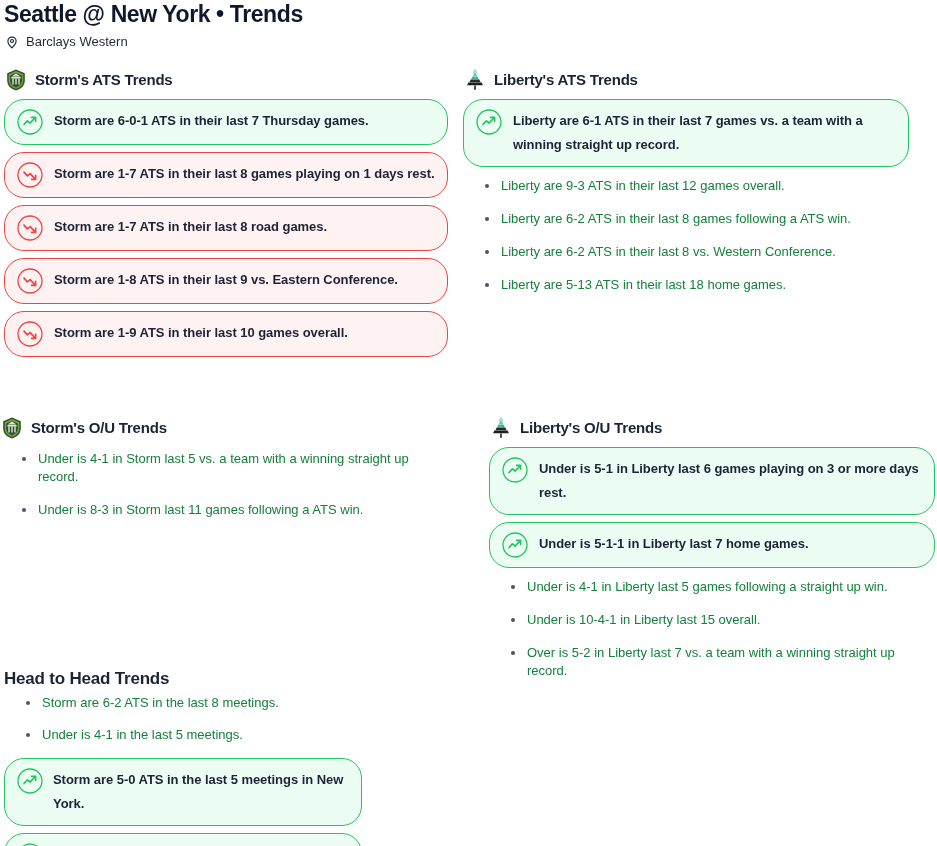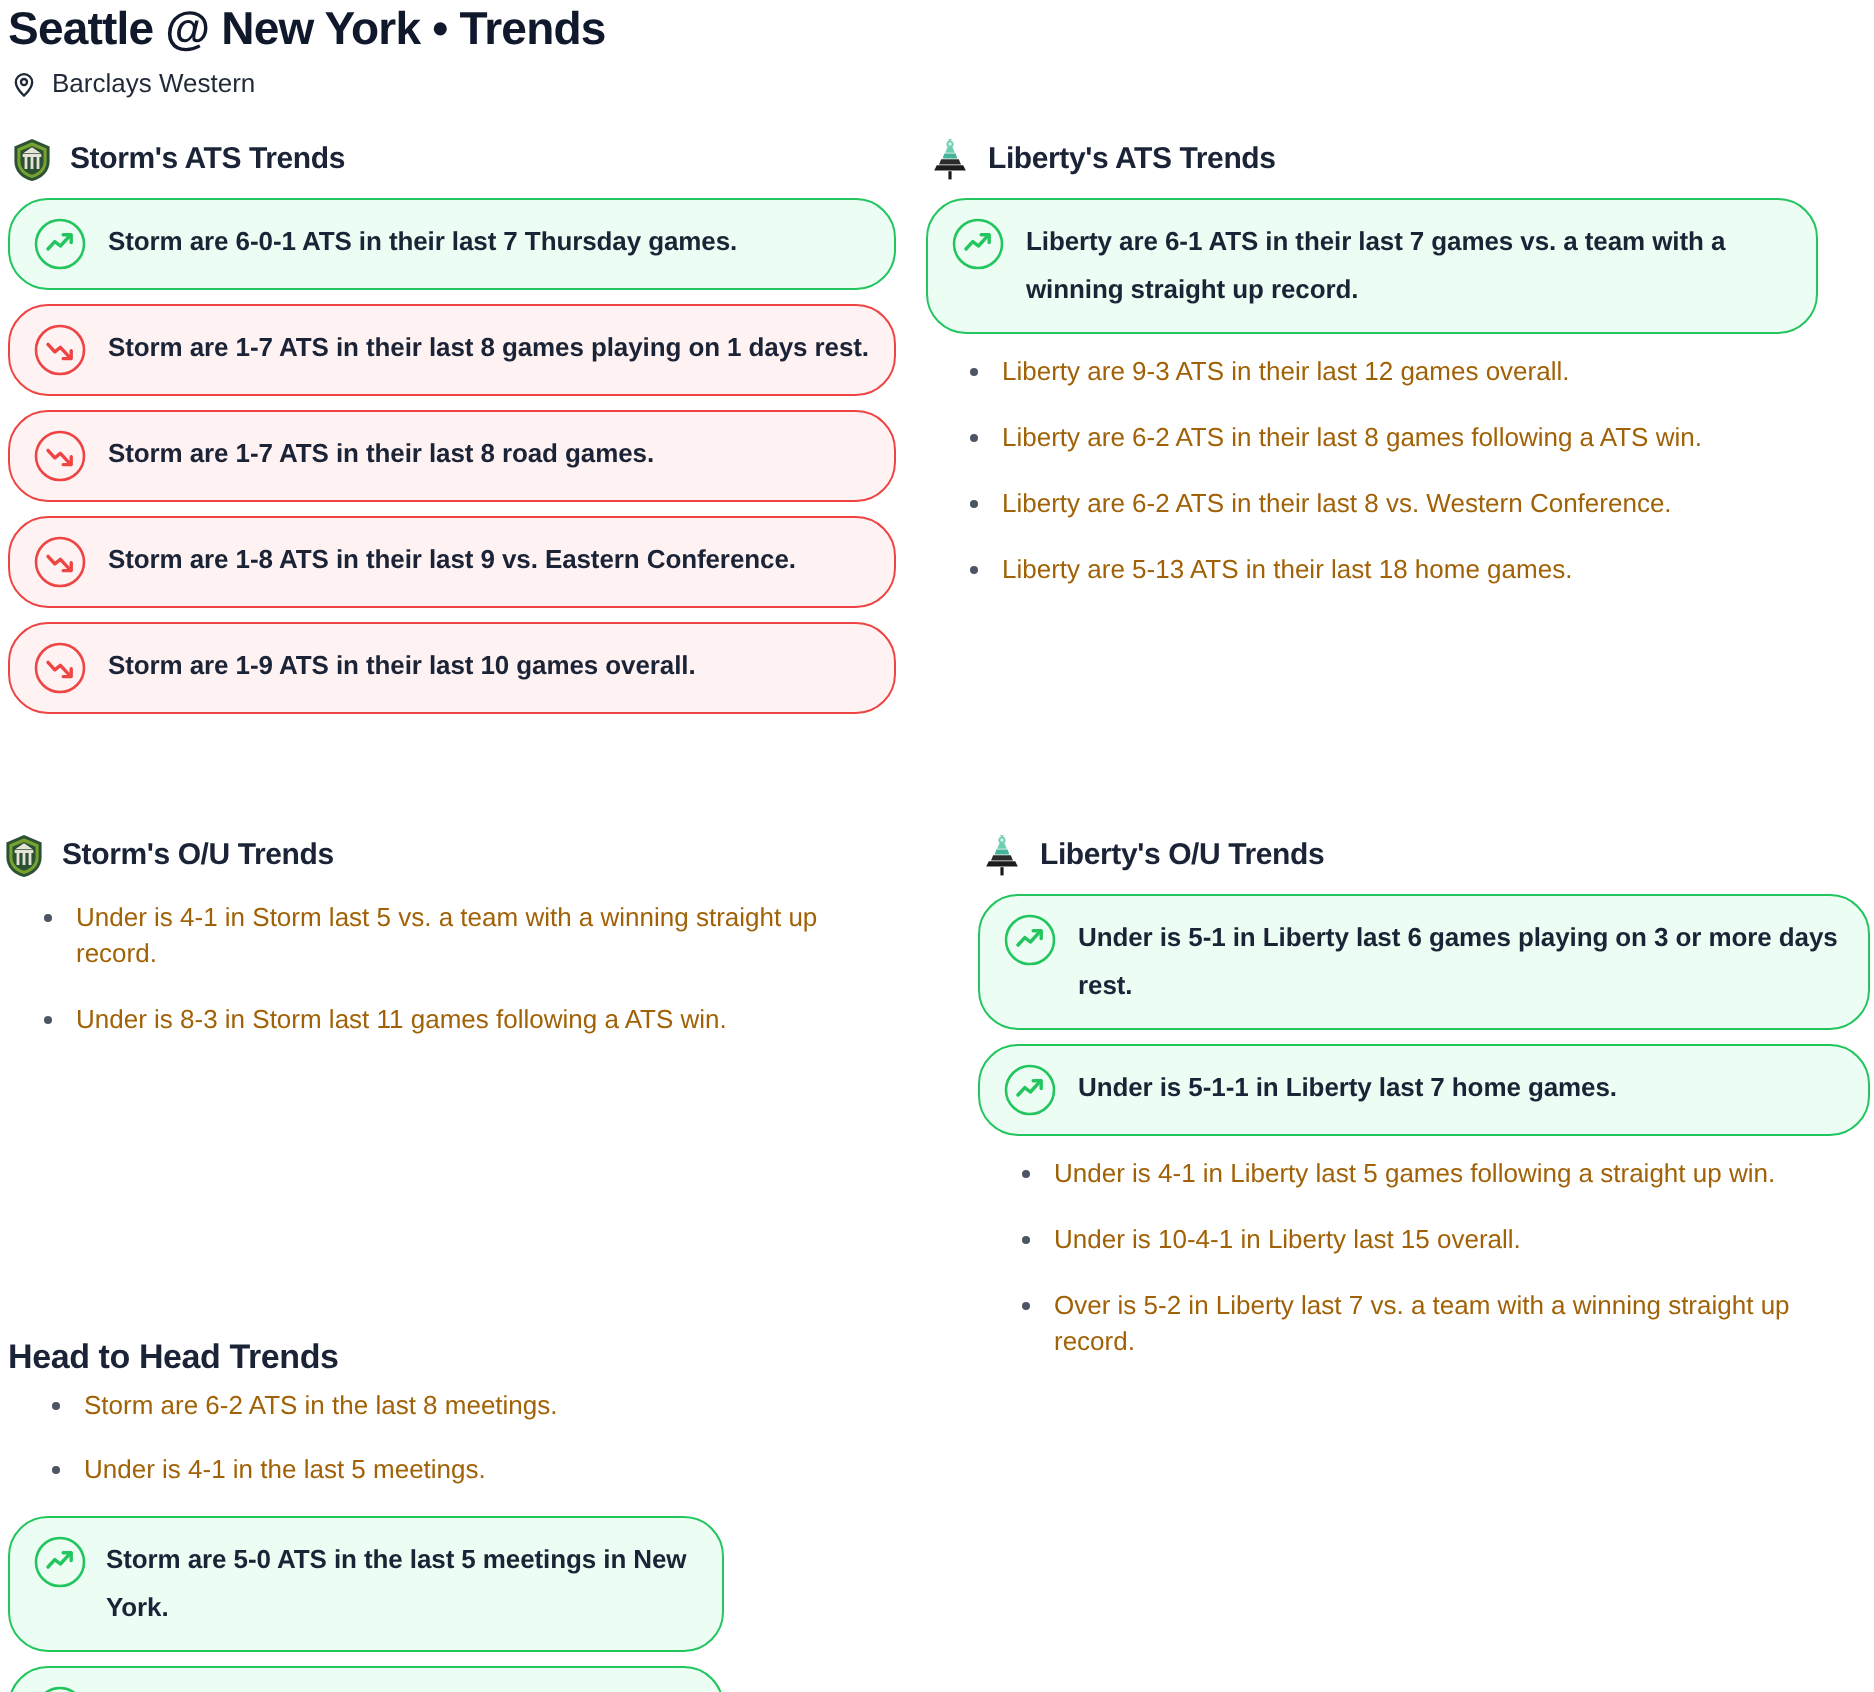--- a/index.html
+++ b/index.html
@@ -50,21 +50,21 @@
   .pill-text {
     font-size: 13px; font-weight: 700; color: #1b2336;
     line-height: 24px; letter-spacing: -0.05px;
   }
   .trend-ico { width: 26px; height: 26px; flex: 0 0 26px; display:block; }
 
   
   ul.trend-list { margin: 0; padding: 0 0 0 22px; list-style: none; }
   ul.trend-list li {
     position: relative;
-    font-size: 13px; color: #a16207; line-height: 18px;
+    font-size: 13px; color: #15803d; line-height: 18px;
     padding-left: 16px; margin-bottom: 15px;
   }
   ul.trend-list li::before {
     content: ""; position: absolute; left: 0; top: 7px;
     width: 4px; height: 4px; border-radius: 50%; background: #4b5563;
   }
 
   
   .blk { position: absolute; }
   #storm-ats   { left: 4px;   top: 68px;  width: 444px; }

